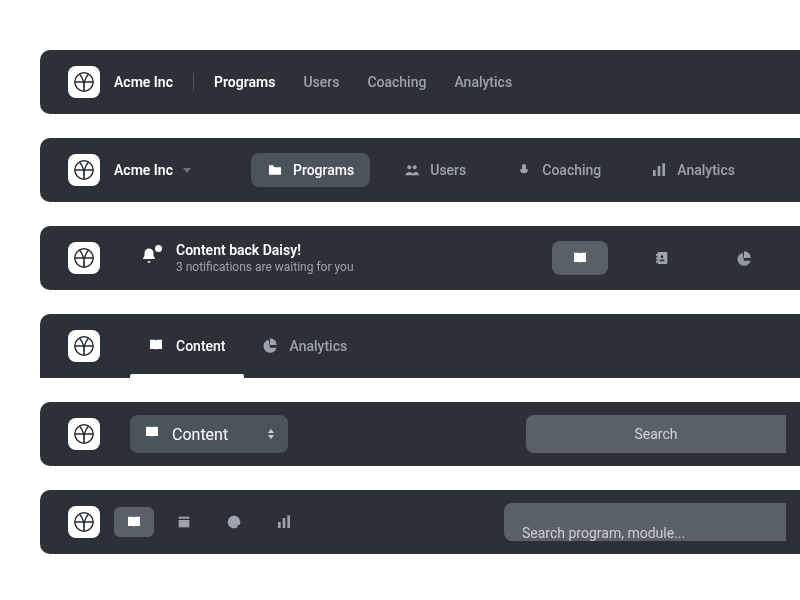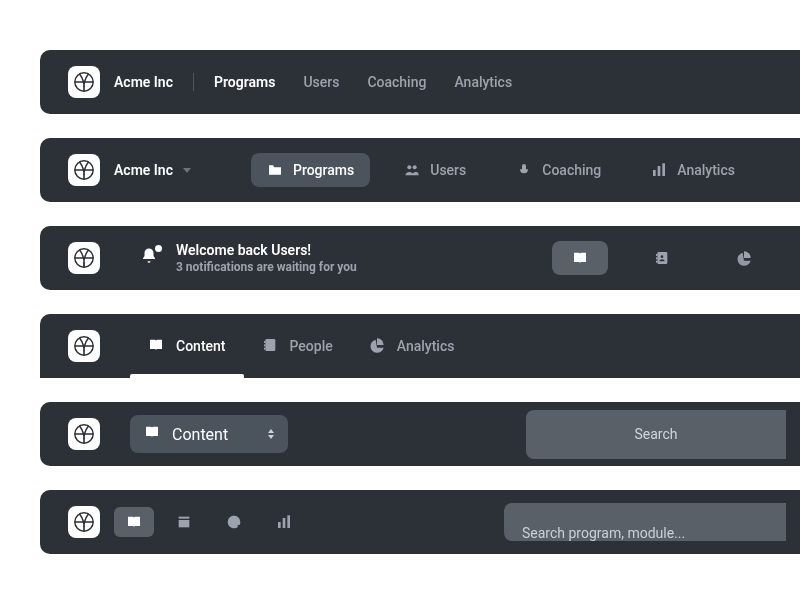--- a/index.html
+++ b/index.html
@@ -58,21 +58,21 @@
   .pill .ico { width: 16px; height: 16px; display: inline-flex; }
   .pill .ico svg, .tab .ico svg, .icon-btn svg { width: 16px; height: 16px; fill: currentColor; }
   .bell-wrap { margin-left: 40px; position: relative; color: #fff; }
   .bell-wrap .dot {
     position: absolute; top: -2px; right: -4px;
     width: 7px; height: 7px; border-radius: 50%;
     background: #fff;
   }
   .welcome { margin-left: 18px; }
   .welcome .title { color: #fff; font-size: 14px; font-weight: 600; }
-  .welcome .sub { color: #9ca3af; font-size: 12px; margin-top: 2px; font-weight: bold; }
+  .welcome .sub { color: #9ca3af; font-size: 12px; margin-top: 2px; }
   .spacer { flex: 1; }
   .iconbar { display: flex; gap: 26px; align-items: center; }
   .icon-btn {
     width: 56px; height: 34px; border-radius: 8px;
     display: flex; align-items: center; justify-content: center;
     color: #9ca3af; cursor: pointer;
   }
   .icon-btn.active { background: #5a6068; color: #fff; }
 
   
@@ -103,21 +103,21 @@
   .select .updown span {
     width: 0; height: 0;
     border-left: 3px solid transparent;
     border-right: 3px solid transparent;
   }
   .select .updown .u { border-bottom: 4px solid #cfd3d8; }
   .select .updown .d { border-top: 4px solid #cfd3d8; }
 
   .search-btn {
     margin-left: auto; background: #5a6068; color: #d1d5db;
-    height: 49px; border-radius: 8px 0 0 8px;
+    height: 38px; border-radius: 8px 0 0 8px;
     width: 260px; display: flex; align-items: center; justify-content: center;
     font-size: 14px;
     margin-right: -14px;
     cursor: pointer;
   }
 
   .mini-icons { display: flex; gap: 10px; margin-left: 14px; align-items: center; }
   .mini {
     width: 40px; height: 30px; border-radius: 6px;
     display: flex; align-items: center; justify-content: center;
@@ -215,21 +215,21 @@
         <path d="M2 12h20M7 3c4 5 6 11 5 19M17 3c-4 5-6 11-5 19"></path>
       </svg>
   </div>
   <div class="bell-wrap">
     <svg viewBox="0 0 24 24" width="18" height="18" fill="currentColor">
         <path d="M12 2a6 6 0 0 0-6 6v4l-2 3v1h16v-1l-2-3V8a6 6 0 0 0-6-6zM10 19a2 2 0 0 0 4 0"></path>
       </svg>
     <span class="dot"></span>
   </div>
   <div class="welcome">
-    <div class="title">Welcome back Users!</div>
+    <div class="title">Content back Daisy!</div>
     <div class="sub">3 notifications are waiting for you</div>
   </div>
   <div class="spacer"></div>
   <div class="iconbar">
     <div class="icon-btn active">
       <svg viewBox="0 0 24 24">
           <path d="M3 4h7a2 2 0 0 1 2 2v14a2 2 0 0 0-2-2H3zM21 4h-7a2 2 0 0 0-2 2v14a2 2 0 0 1 2-2h7z"></path>
         </svg>
     </div>
     <div class="icon-btn">
@@ -257,29 +257,20 @@
         <circle cx="12" cy="12" r="10"></circle>
         <path d="M2 12h20M7 3c4 5 6 11 5 19M17 3c-4 5-6 11-5 19"></path>
       </svg>
   </div>
   <div class="tabs">
     <div class="tab active">
       <span class="ico"><svg viewBox="0 0 24 24">
             <path d="M3 4h7a2 2 0 0 1 2 2v14a2 2 0 0 0-2-2H3zM21 4h-7a2 2 0 0 0-2 2v14a2 2 0 0 1 2-2h7z"></path>
           </svg></span>
       <span>Content</span>
-    </div>
-    <div class="tab">
-      <span class="ico"><svg viewBox="0 0 24 24">
-            <rect x="5" y="3" width="15" height="18" rx="2"></rect>
-            <rect x="3" y="6" width="2" height="3"></rect>
-            <rect x="3" y="11" width="2" height="3"></rect>
-            <rect x="3" y="16" width="2" height="3"></rect>
-          </svg></span>
-      <span>People</span>
     </div>
     <div class="tab">
       <span class="ico"><svg viewBox="0 0 24 24">
             <path d="M12 2v10h10A10 10 0 0 0 12 2z"></path>
             <path d="M10 4a10 10 0 1 0 12 12H12L10 4z"></path>
           </svg></span>
       <span>Analytics</span>
     </div>
   </div>
 </div>

